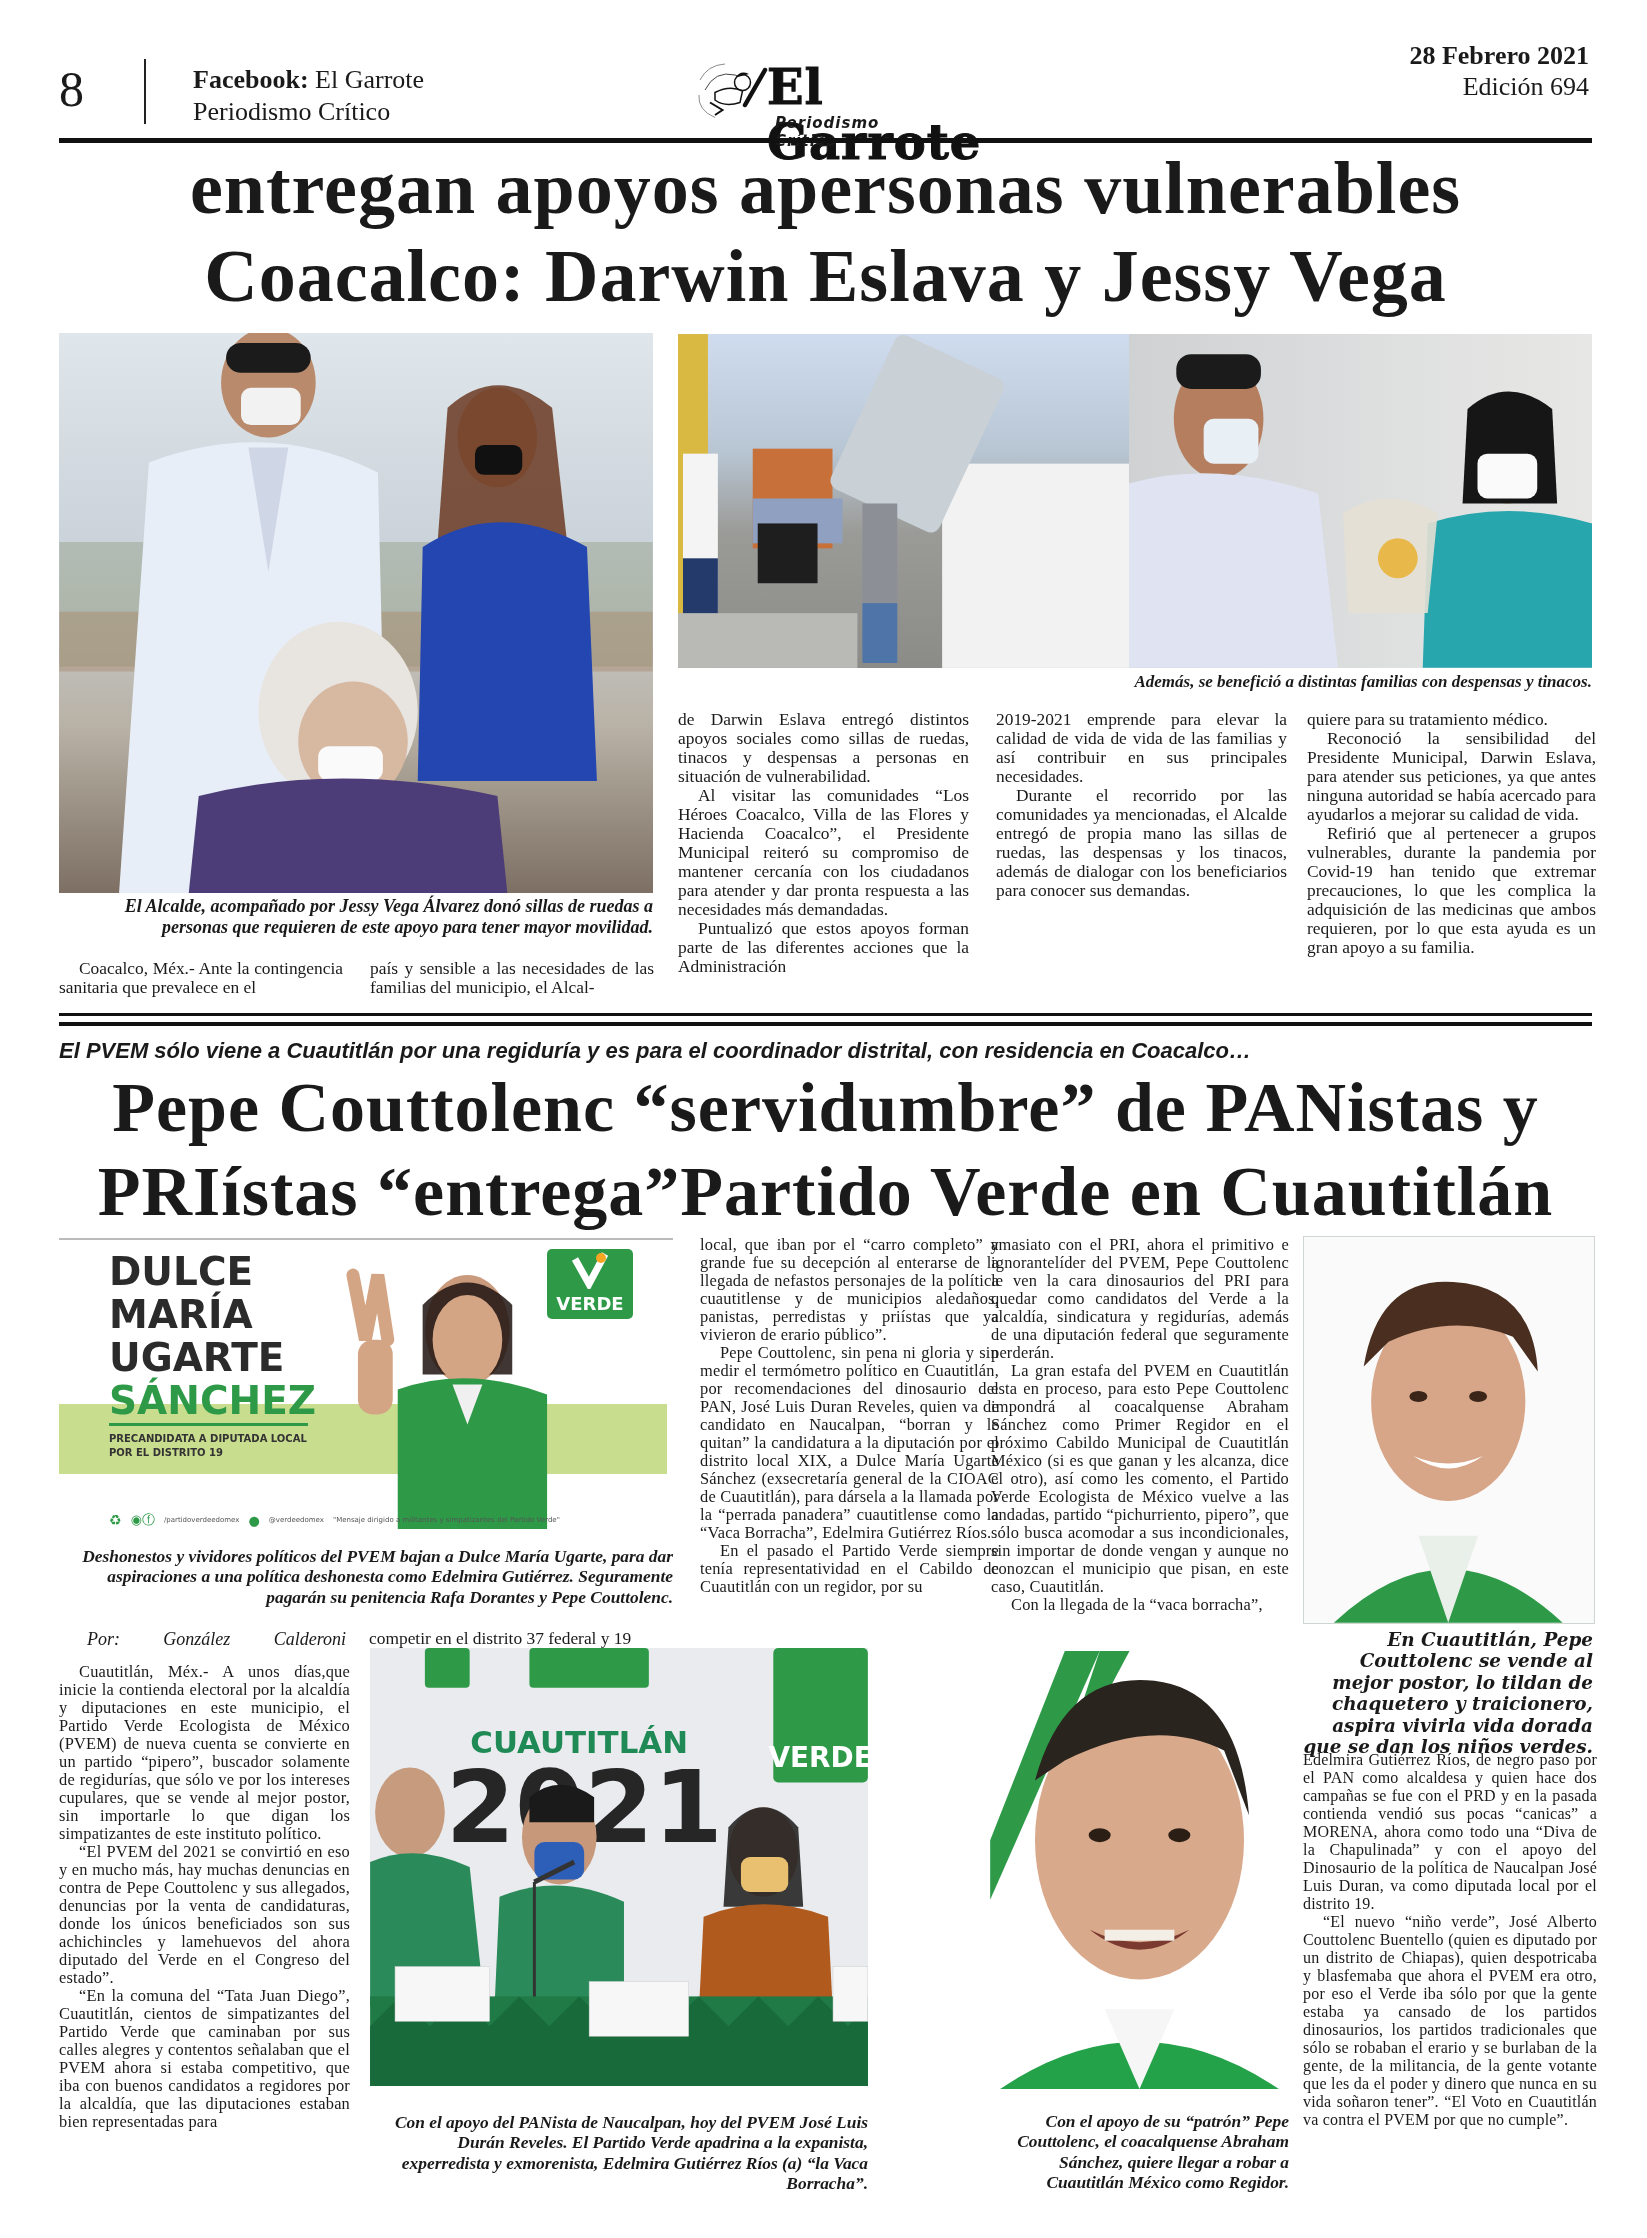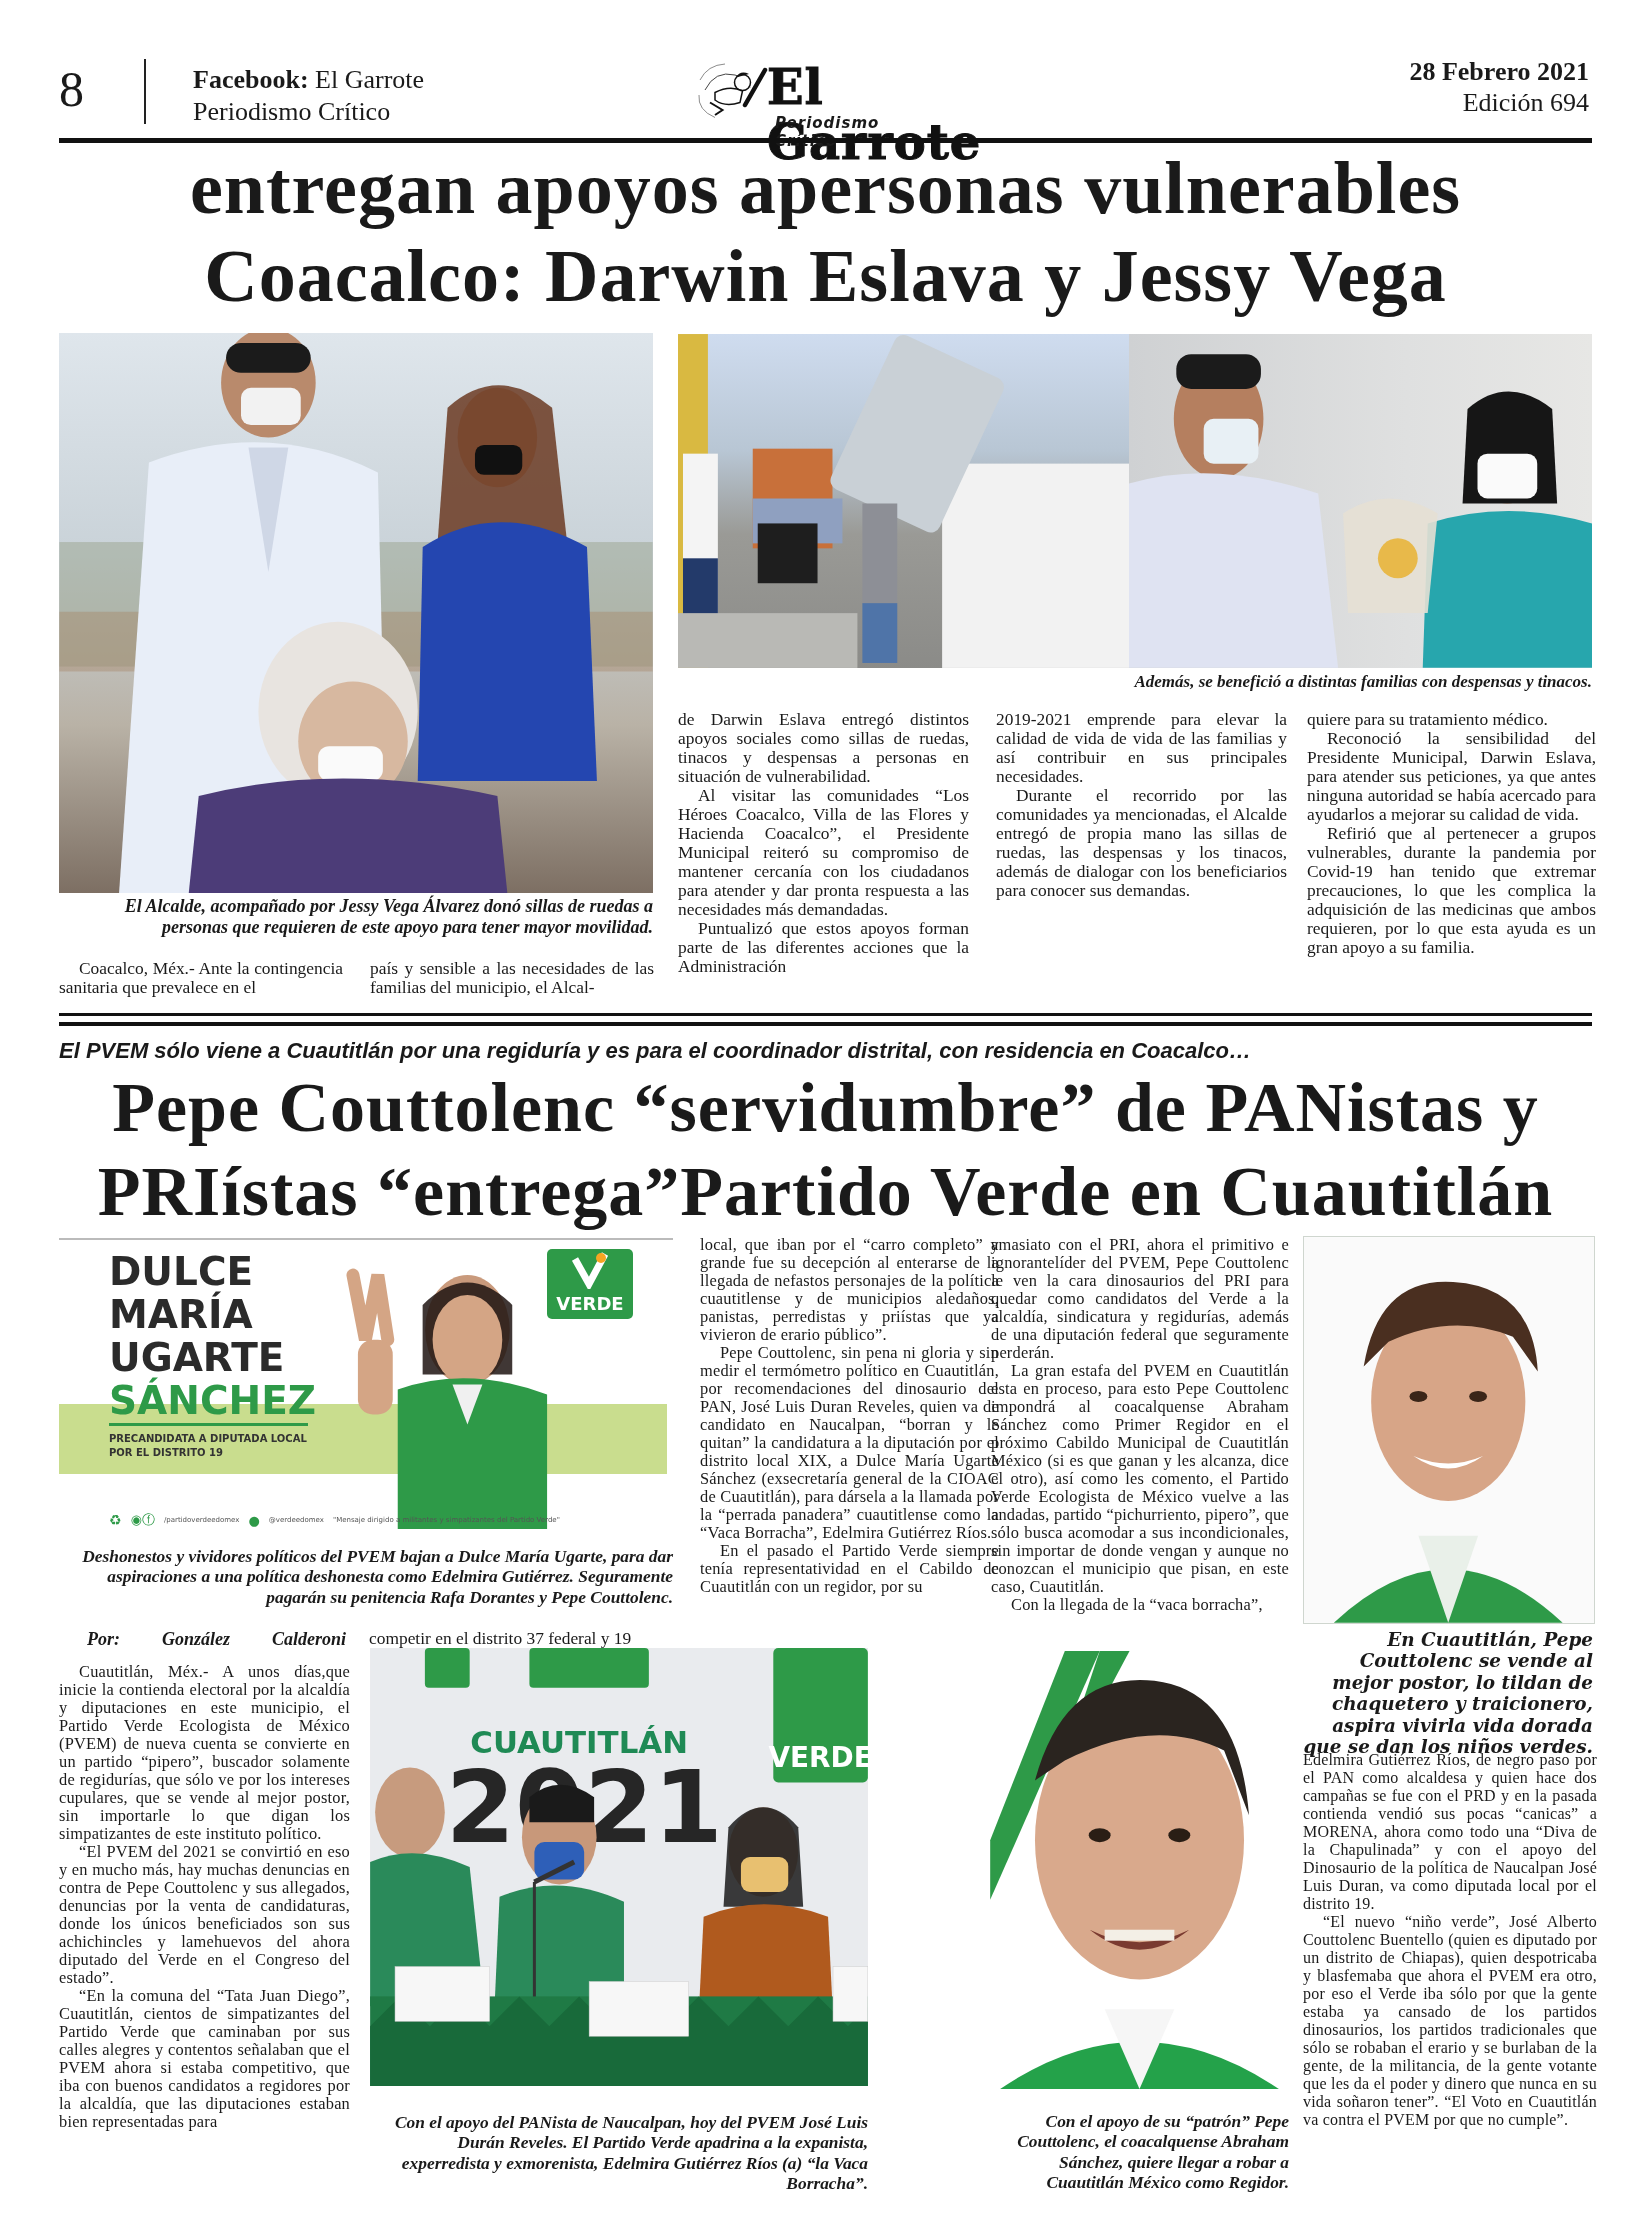--- a/index.html
+++ b/index.html
@@ -7,36 +7,36 @@
   .abs{position:absolute;}
   
   .pagenum{left:59px;top:64px;font-size:50px;line-height:1;}
   .hdr-div{left:144px;top:59px;width:1.5px;height:65px;background:#222;}
   .fb{left:193px;top:64px;font-size:26px;line-height:32px;}
   .fb b{font-weight:bold;}
   .logo{left:695px;top:60px;width:249px;height:72px;}
   .logo .mascot{position:absolute;left:0;top:0;width:75px;height:60px;}
   .logo .name{position:absolute;left:72px;top:0;font-family:"DejaVu Serif",serif;font-weight:bold;font-size:48px;letter-spacing:1px;line-height:55px;color:#111;-webkit-text-stroke:1px #111;}
   .logo .tag{position:absolute;left:80px;top:54px;font-family:"DejaVu Sans",sans-serif;font-style:italic;font-weight:bold;font-size:15px;letter-spacing:1px;}
-  .date{right:59px;top:56px;text-align:right;font-size:26px;line-height:31px;}
+  .date{right:59px;top:40px;text-align:right;font-size:26px;line-height:31px;}
   .date b{font-weight:bold;}
   .rule{left:59px;width:1533px;background:#111;}
   
   .headline{left:59px;width:1533px;text-align:center;font-weight:bold;font-size:74px;line-height:88px;letter-spacing:1px;transform:scaleY(1.0);}
   
   .photo{overflow:hidden;}
   
   .cap{font-style:italic;font-weight:bold;text-align:right;font-size:18px;line-height:21px;}
   .col{font-size:17.4px;line-height:19px;text-align:justify;hyphens:manual;}
   .col p{margin:0;text-indent:20px;}
   .col p.noind{text-indent:0;}
   .col2{font-size:16.4px;line-height:18px;text-align:justify;letter-spacing:0.2px;}
   .col2 p{margin:0;text-indent:20px;}
   .kicker{left:59px;top:1038px;font-family:"Liberation Sans","DejaVu Sans",sans-serif;font-style:italic;font-weight:bold;font-size:22px;}
-  .byline{font-style:italic;font-weight:bold;font-size:18px;}
+  .byline{font-style:italic;font-weight:normal;font-size:18px;}
 </style>
 </head>
 <body>
 
 <div class="abs pagenum">8</div>
 <div class="abs hdr-div"></div>
 <div class="abs fb">
   <div><b>Facebook:</b> <span>El Garrote</span></div>
   <div>Periodismo Crítico</div>
 </div>

